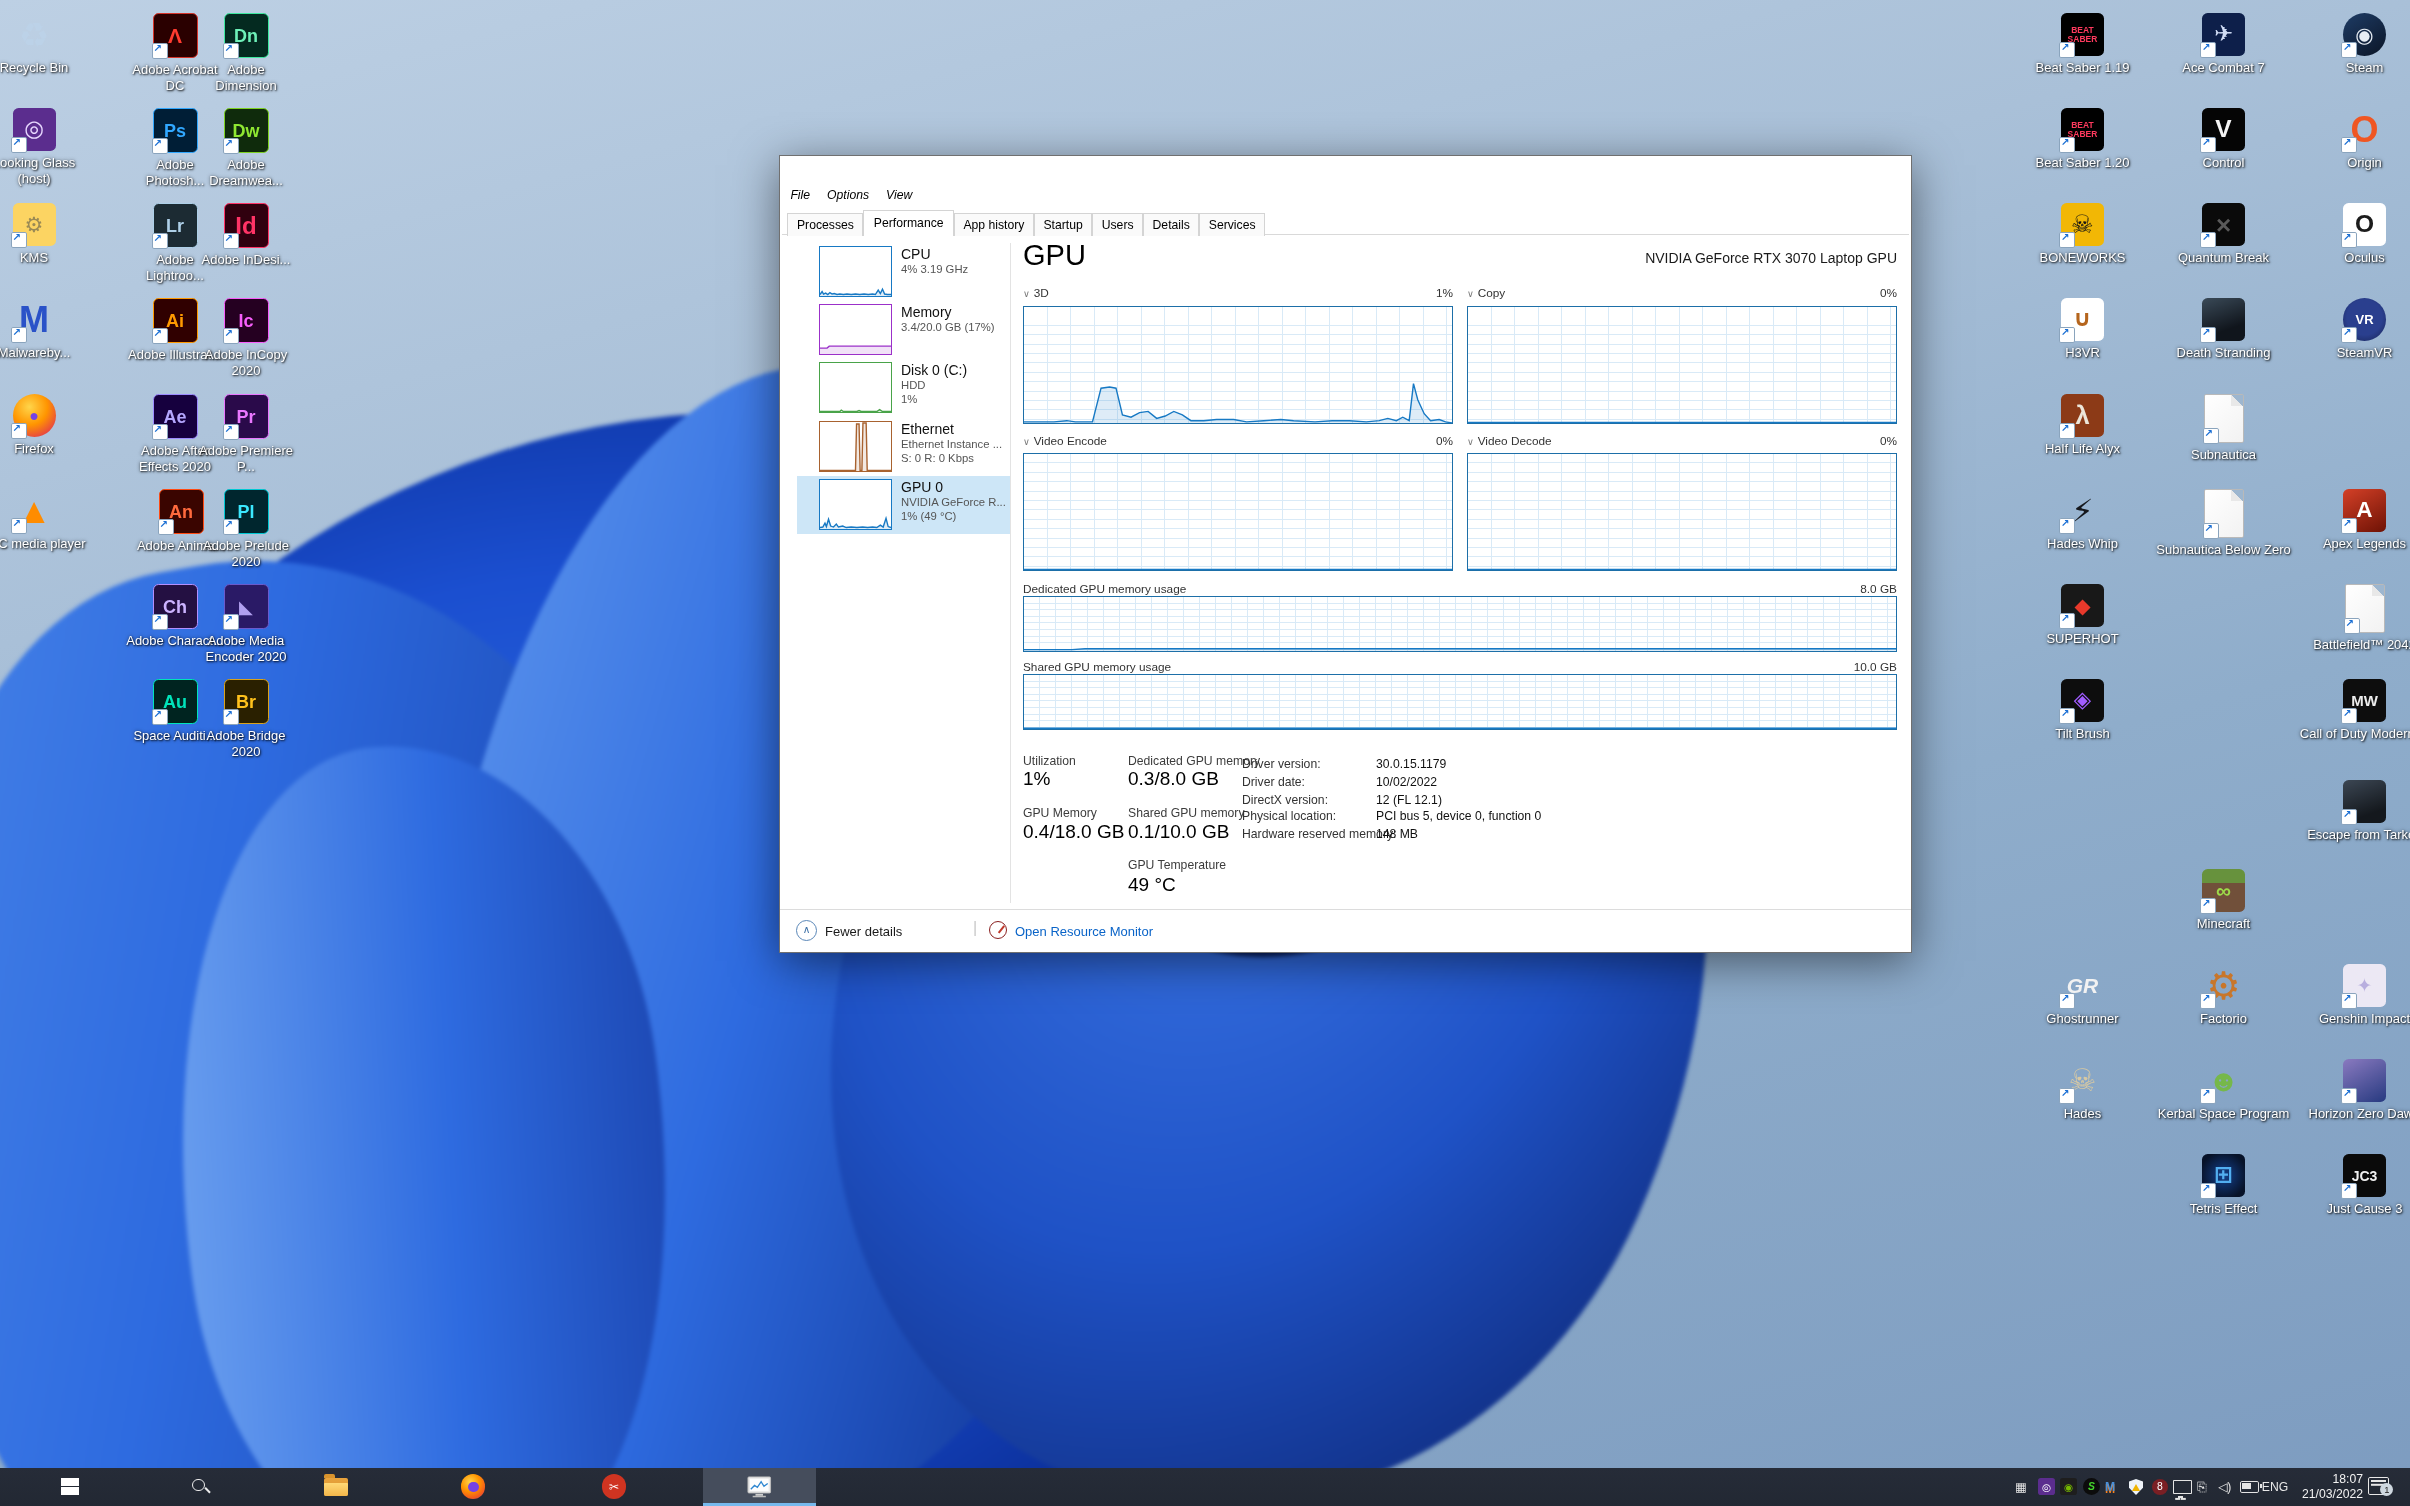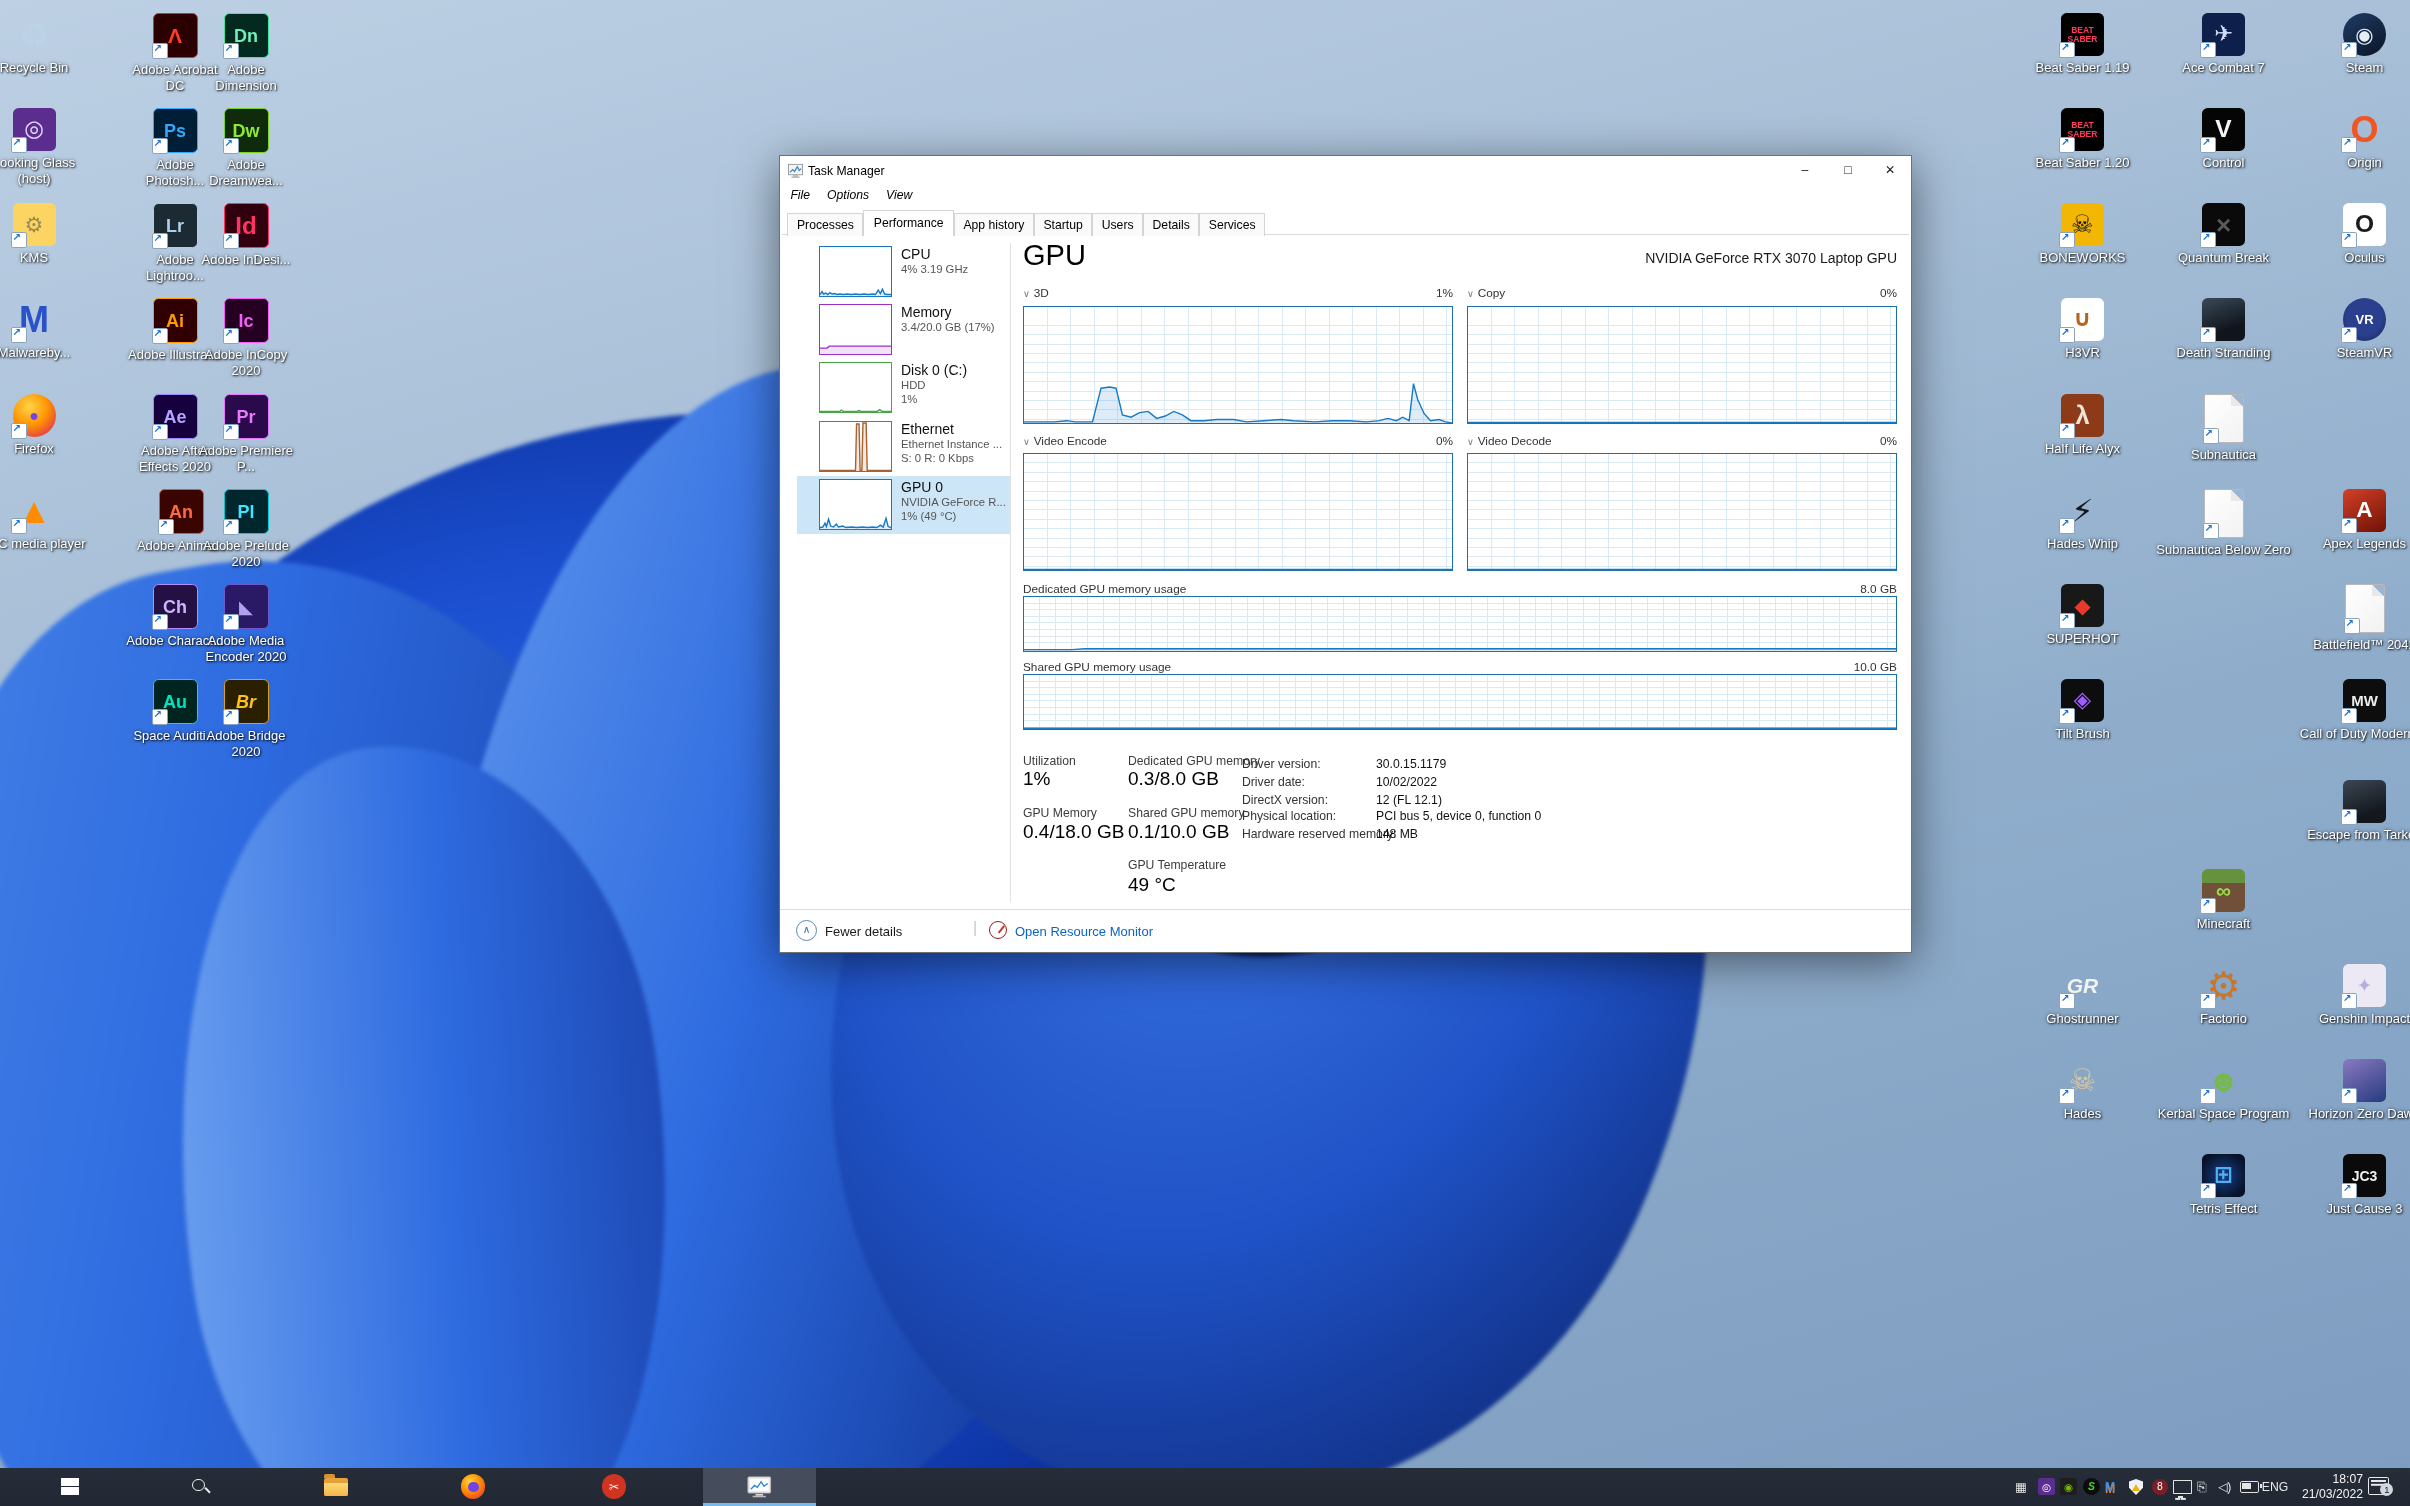--- a/index.html
+++ b/index.html
@@ -260,21 +260,21 @@
       </div>
       <div class="dicon" style="left: 197px; top: 584px; width: 98px;">
         <div class="tile rect" style="background: rgb(42, 26, 102); border: 1.9px solid rgb(106, 90, 205);">
           <span style="color: rgb(177, 160, 240); font-size: 18px;">◣</span>
           <span class="sc"></span>
         </div>
         <div class="dlabel">Adobe Media Encoder 2020</div>
       </div>
       <div class="dicon" style="left: 197px; top: 679px; width: 98px;">
         <div class="tile rect" style="background: rgb(42, 32, 0); border: 1.9px solid rgb(217, 162, 27);">
-          <span style="color: rgb(255, 194, 28); font-size: 18px; font-style: italic;">Br</span>
+          <span style="color: rgb(255, 194, 28); font-size: 18px;">Br</span>
           <span class="sc"></span>
         </div>
         <div class="dlabel">Adobe Bridge 2020</div>
       </div>
       <div class="dicon" style="left: 2012px; top: 13px; width: 141px;">
         <div class="tile rect" style="background: rgb(0, 0, 0);">
           <span style="color: rgb(255, 58, 94); font-size: 8.5px;">BEAT SABER</span>
           <span class="sc"></span>
         </div>
         <div class="dlabel">Beat Saber 1.19</div>
@@ -485,34 +485,20 @@
       <div class="dicon" style="left: 2294px; top: 1154px; width: 141px;">
         <div class="tile rect" style="background: rgb(10, 10, 10);">
           <span style="color: rgb(240, 240, 240); font-size: 14px;">JC3</span>
           <span class="sc"></span>
         </div>
         <div class="dlabel">Just Cause 3</div>
       </div>
     </div>
 
   <div class="tmw">
-    <div class="titlebar">
-      <span class="tb-appico">
-        <svg width="15" height="15" viewBox="0 0 16 16">
-            <rect x="0.5" y="1.5" width="15" height="11" fill="#f4f4f4" stroke="#9a9a9a"></rect>
-            <polyline points="2,10 5,7 7,9 10,4 12,8 14,6" fill="none" stroke="#2e86d0" stroke-width="1.3"></polyline>
-            <rect x="5" y="13" width="6" height="1.6" fill="#b0b0b0"></rect>
-            <rect x="3.5" y="14.6" width="9" height="1" fill="#9a9a9a"></rect>
-          </svg>
-      </span>
-      <span class="tb-title">Task Manager</span>
-      <span class="wbtn wmin">–</span>
-      <span class="wbtn wmax">□</span>
-      <span class="wbtn wclose">✕</span>
-    </div>
     <div class="menubar">
       <span>File</span><span>Options</span><span>View</span>
     </div>
     <div class="tabstrip">
       <span class="tab">Processes</span><span class="tab active">Performance</span><span class="tab">App history</span><span class="tab">Startup</span><span class="tab">Users</span><span class="tab">Details</span><span class="tab">Services</span>
     </div>
 
     <div id="sidebar">
         <div class="sb-item" style="top: 87px;">
           <div class="sb-chart" style="border-color: rgb(23, 121, 196);">

